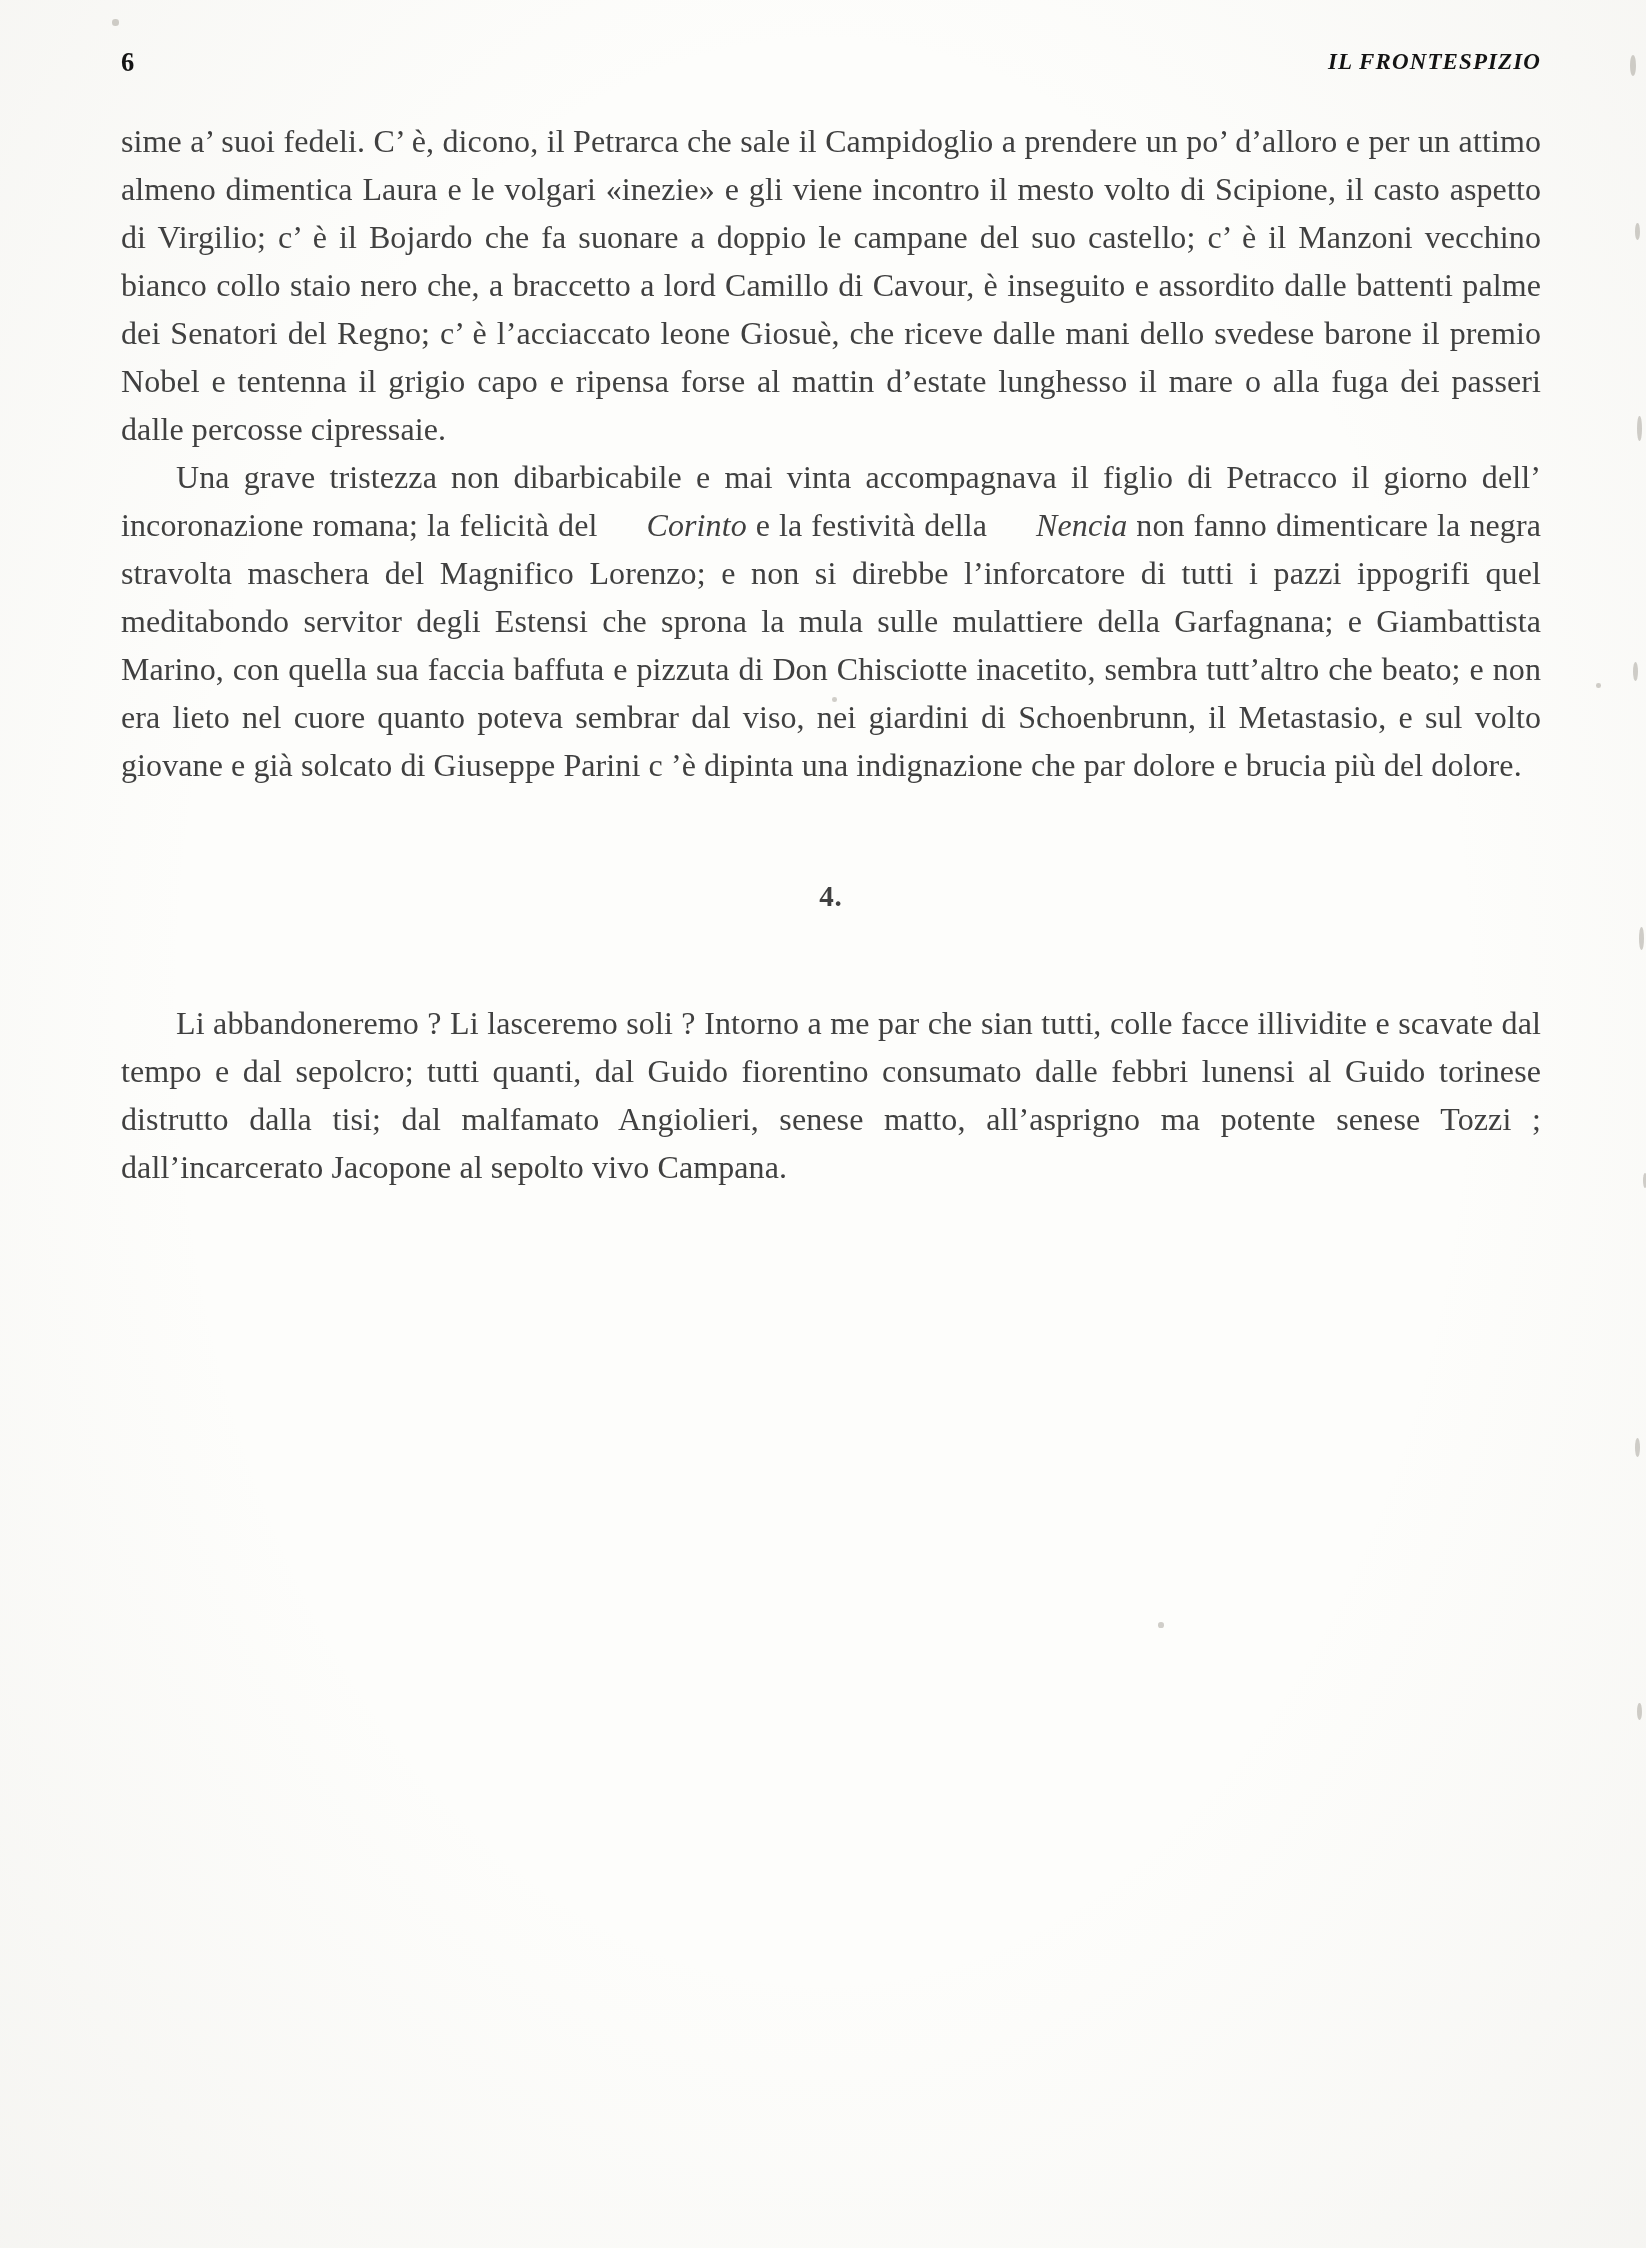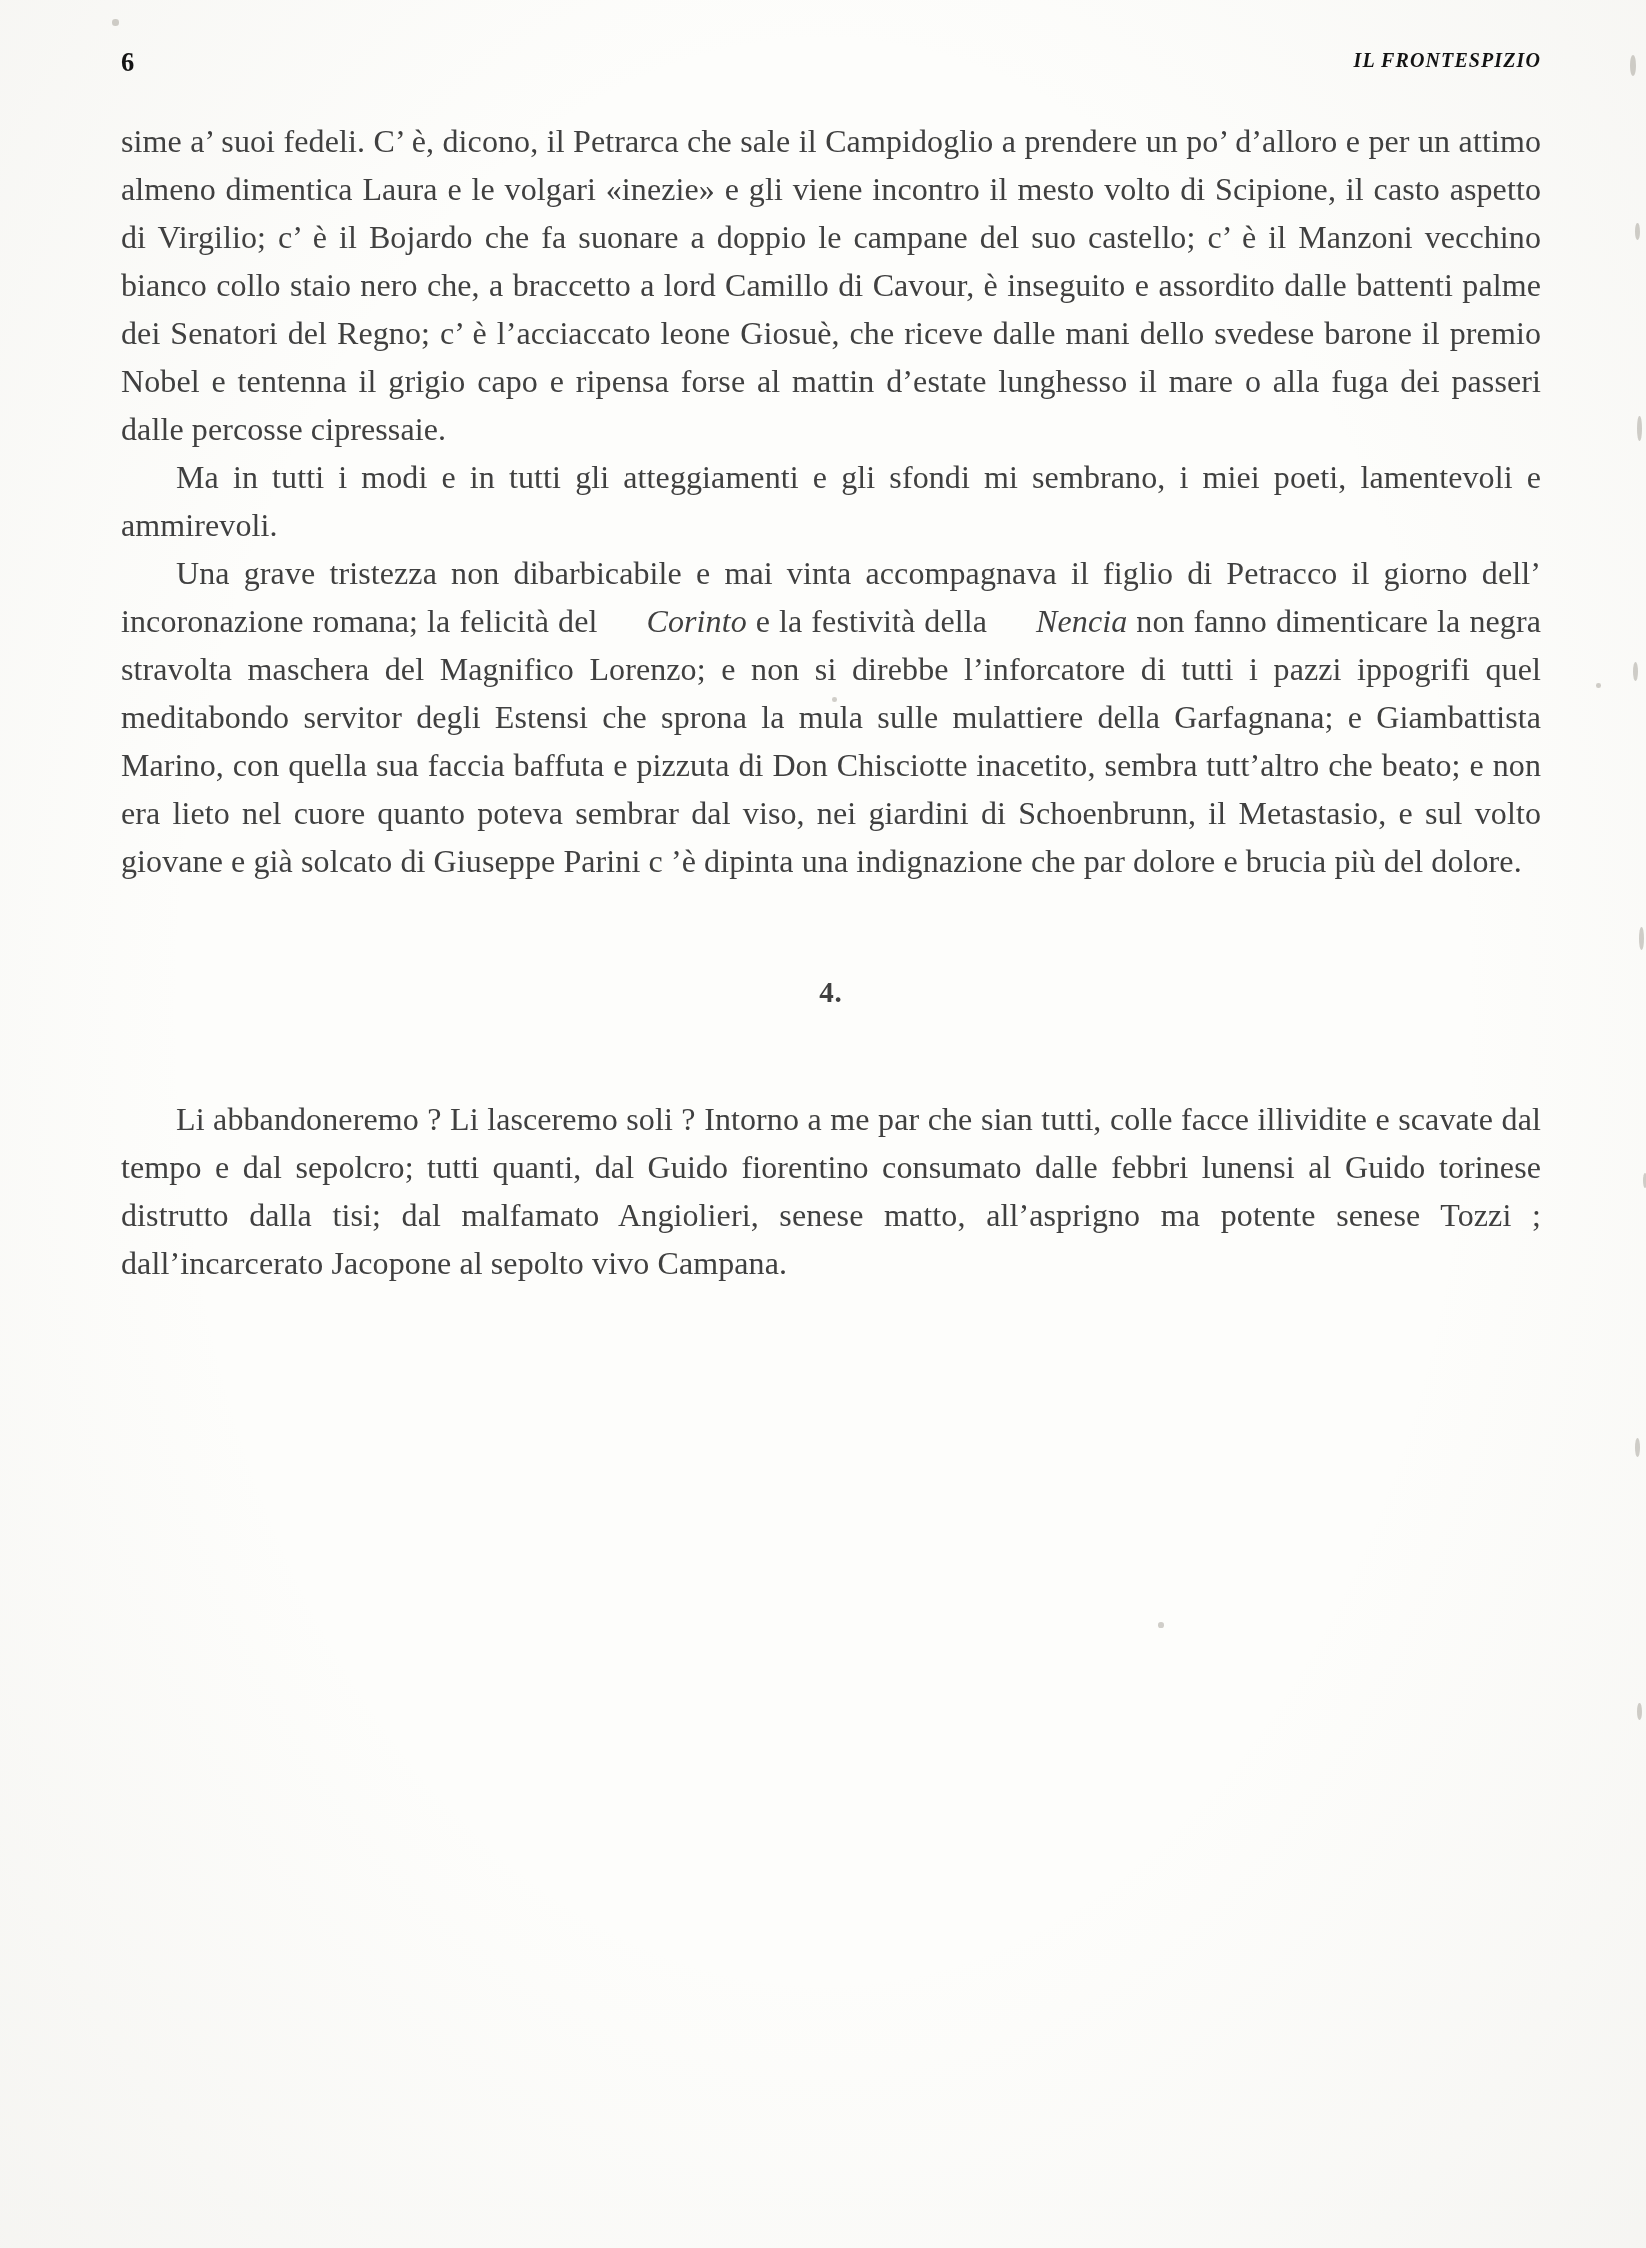--- a/index.html
+++ b/index.html
@@ -51,21 +51,21 @@
     font-weight: bold;
     color: #141414;
   }
   .head-title {
     position: absolute;
     right: 0;
     top: 1.9px;
     font-family: "Liberation Serif", serif;
     font-style: italic;
     font-weight: bold;
-    font-size: 20px;
+    font-size: 23px;
     letter-spacing: 1.1px;
     color: #141414;
   }
   .body-text {
     font-size: 32px;
     line-height: 48px;
     text-align: justify;
     text-justify: inter-word;
     color: #404040;
     letter-spacing: 0.1px;
@@ -118,21 +118,20 @@
 
     <div class="running-head">
       <div class="folio">6</div>
       <div class="head-title">IL FRONTESPIZIO</div>
     </div>
 
     <div class="body-text">
 
       <p>sime a’ suoi fedeli. C’ è, dicono, il Petrarca che sale il Campidoglio a prendere un po’ d’alloro e per un attimo almeno dimentica Laura e le volgari «inezie» e gli viene incontro il mesto volto di Scipione, il casto aspetto di Virgilio; c’ è il Bojardo che fa suonare a doppio le campane del suo castello; c’ è il Manzoni vecchino bianco collo staio nero che, a braccetto a lord Camillo di Cavour, è inseguito e assordito dalle battenti palme dei Senatori del Regno; c’ è l’acciaccato leone Giosuè, che riceve dalle mani dello svedese barone il premio Nobel e tentenna il grigio capo e ripensa forse al mattin d’estate lunghesso il mare o alla fuga dei passeri dalle percosse cipressaie.</p>
 
-      <p class="para-indent">Ma in tutti i modi e in tutti gli atteggiamenti e gli sfondi mi sembrano, i miei poeti, lamentevoli e ammirevoli.</p>
 
       <p class="para-indent"><span>Una grave tristezza non dibarbicabile e mai vinta accompagnava il figlio di Petracco il giorno dell’ incoronazione romana; la felicità del </span><i>Corinto</i><span> e la festività della </span><i>Nencia</i><span> non fanno dimenticare la negra stravolta maschera del Magnifico Lorenzo; e non si direbbe l’inforcatore di tutti i pazzi ippogrifi quel meditabondo servitor degli Estensi che sprona la mula sulle mulattiere della Garfagnana; e Giambattista Marino, con quella sua faccia baffuta e pizzuta di Don Chisciotte inacetito, sembra tutt’altro che beato; e non era lieto nel cuore quanto poteva sembrar dal viso, nei giardini di Schoenbrunn, il Metastasio, e sul volto giovane e già solcato di Giuseppe Parini c ’è dipinta una indignazione che par dolore e brucia più del dolore.</span></p>
 
       <div class="section-number">4.</div>
 
       <p class="para-indent">Li abbandoneremo ? Li lasceremo soli ? Intorno a me par che sian tutti, colle facce illividite e scavate dal tempo e dal sepolcro; tutti quanti, dal Guido fiorentino consumato dalle febbri lunensi al Guido torinese distrutto dalla tisi; dal malfamato Angiolieri, senese matto, all’asprigno ma potente senese Tozzi ; dall’incarcerato Jacopone al sepolto vivo Campana.</p>
 
     </div>
   </div>
 </div>

